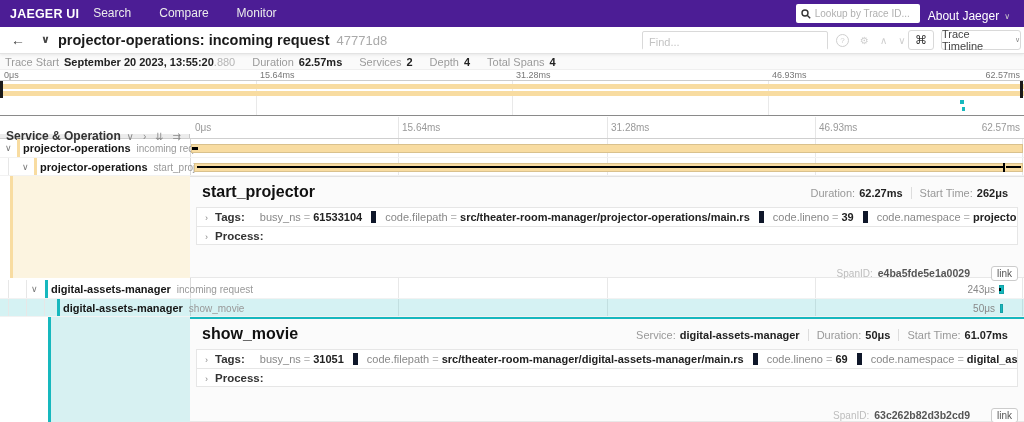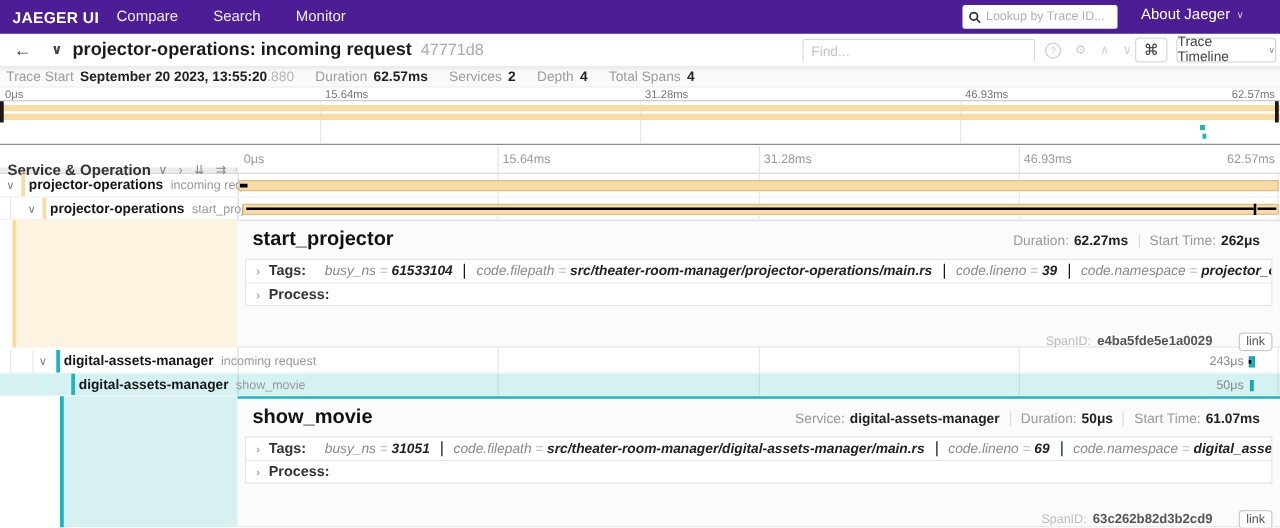--- a/index.html
+++ b/index.html
@@ -8,21 +8,21 @@
     position:relative; overflow:hidden; background:#fff;
     font-family:"Liberation Sans","DejaVu Sans",sans-serif; color:#222;
   }
   .abs { position:absolute; }
 
   
   #topnav { position:absolute; top:0; left:0; right:0; height:27px; background:#4c1d95;
             display:flex; align-items:center; color:#fff; z-index:10; }
   .brand { font-weight:bold; font-size:12.5px; margin-left:10px; color:#fff; letter-spacing:.2px; }
   .nav-item { font-size:12px; color:#ececec; padding:0 14px; line-height:27px; cursor:pointer; }
-  .nav-right { margin-left:auto; display:flex; align-items:flex-start; gap:19px; padding-right:29px; }
+  .nav-right { margin-left:auto; display:flex; align-items:flex-end; gap:8px; padding-right:14px; }
   .lookup { width:124px; height:19px; background:#fff; border-radius:2px; display:flex; align-items:center; padding:0 5px; gap:4px; }
   .lookup input { border:none; outline:none; width:100%; font-size:10px; color:#333; font-family:inherit; }
   .lookup input::placeholder { color:#b0b0b0; }
   .about { font-size:12px; color:#fff; display:flex; align-items:center; gap:5px; cursor:pointer; }
   .about .caret { font-size:8px; color:#ccc; }
 
   
   #tracebar { position:absolute; top:27px; left:0; right:0; height:27px; background:#fff;
               border-bottom:1px solid #e3e3e3; box-shadow:0 1px 3px rgba(0,0,0,.08); z-index:9; }
   .back { left:11px; top:5px; font-size:14px; color:#444; cursor:pointer; }
@@ -118,41 +118,41 @@
   .p-stat + .p-stat { border-left:1px solid #ddd; }
   .p-stat b { color:#222; margin-left:4px; }
   .p-accrow { position:absolute; left:6px; right:6px; background:#fff; border:1px solid #e6e6e6;
               line-height:18px; font-size:11px; padding-left:8px; white-space:nowrap; overflow:hidden; cursor:pointer; }
   .p-tags { top:30px; height:20px; }
   .p-process { top:50px; height:18px; border-top:none; }
   .p-logs { top:70px; height:18px; background:#e3e3e3; border-color:#d6d6d6; }
   .acc-arrow { color:#888; font-size:9px; margin-right:7px; }
   .acc-label { font-size:11.5px; font-weight:bold; color:#333; margin-right:6px; }
   .logs-count { color:#555; }
-  .tag { padding:0 9px; border-right:1px solid #0f172a;font-style:italic; }
+  .tag { padding:0 9px; border-right:5px solid #0f172a; }
   .tk { color:#888; } .te { color:#bbb; margin:0 3px; } .tv { color:#222; font-weight:bold; }
   .p-spanrow { position:absolute; right:6px; top:88px; height:16px; display:flex; align-items:center; gap:5px;
                font-size:10px; color:#bdbdbd; }
   .spanid-val { font-size:10.5px; font-weight:bold; color:#555; }
   .link-btn { border:1px solid #ccc; border-radius:3px; background:#fff; font-size:10px; color:#555;
               padding:0 5px; height:15px; line-height:13px; cursor:pointer;margin-left:16px; }
 
   .lblock { position:absolute; z-index:2; }
   .lblock1 { left:10px; top:37px; width:180px; height:102px; background:#fcf4e0; border-left:3px solid #f8dca1; }
   .lblock2 { left:48px; top:178px; width:142px; height:105px; background:#d7f1f2; border-left:3px solid #17b8be; }
 
   .mag-svg { flex:0 0 auto; display:block; }
 </style>
 </head>
 <body>
 
 <div id="topnav">
   <span class="brand">JAEGER UI</span>
+  <span class="nav-item">Search</span>
   <span class="nav-item">Compare</span>
-  <span class="nav-item">Search</span>
   <span class="nav-item">Monitor</span>
   <div class="nav-right">
     <div class="lookup">
       <svg class="mag-svg" width="10" height="10" viewBox="0 0 10 10">
           <circle cx="4" cy="4" r="3" fill="none" stroke="#333" stroke-width="1.4"></circle>
           <line x1="6.4" y1="6.4" x2="9.2" y2="9.2" stroke="#333" stroke-width="1.4"></line>
         </svg>
       <input placeholder="Lookup by Trace ID..." style="">
     </div>
     <span class="about">

